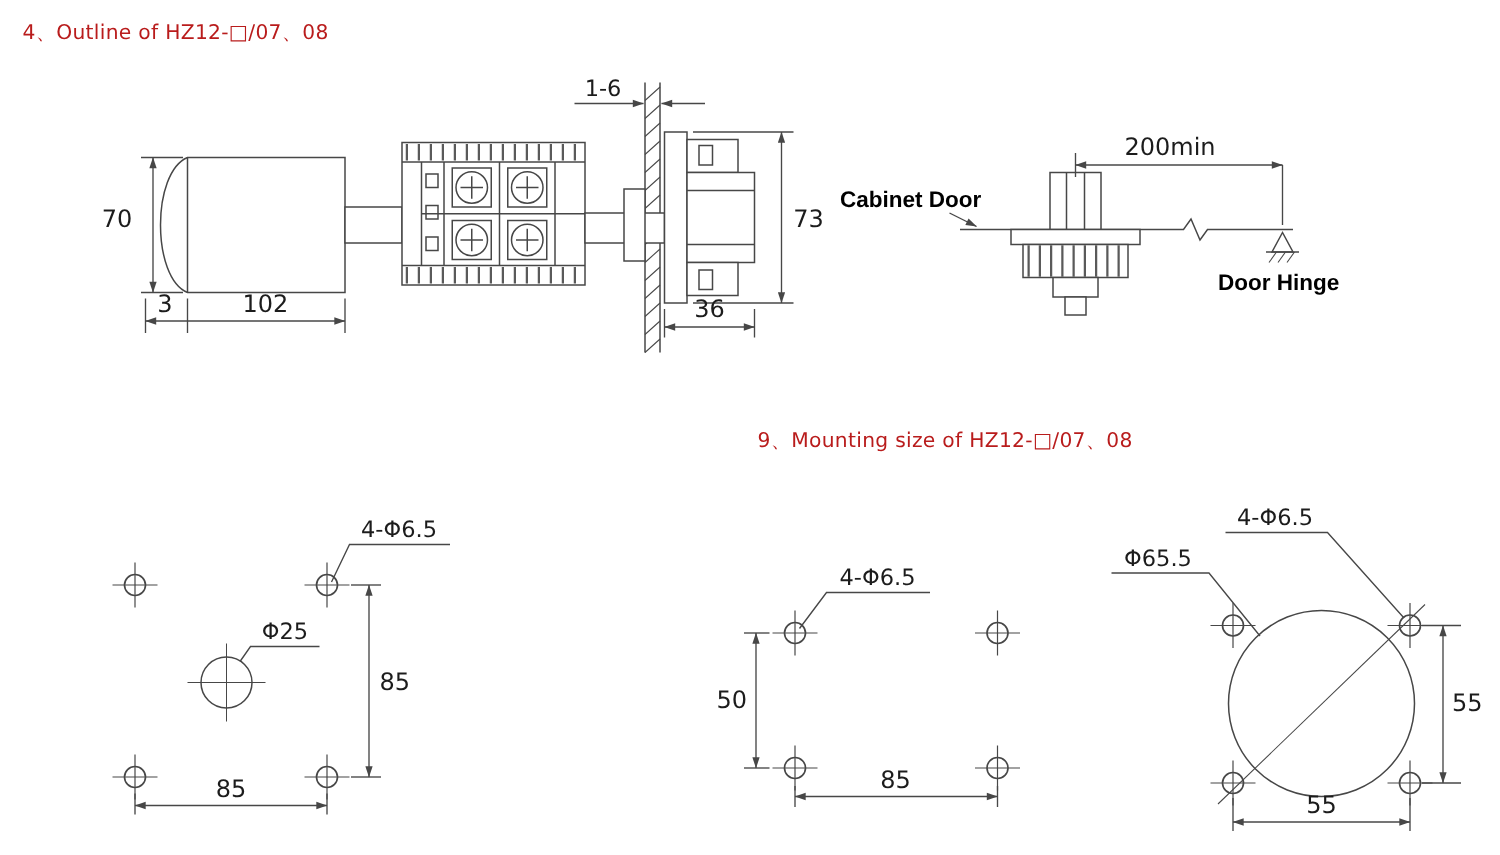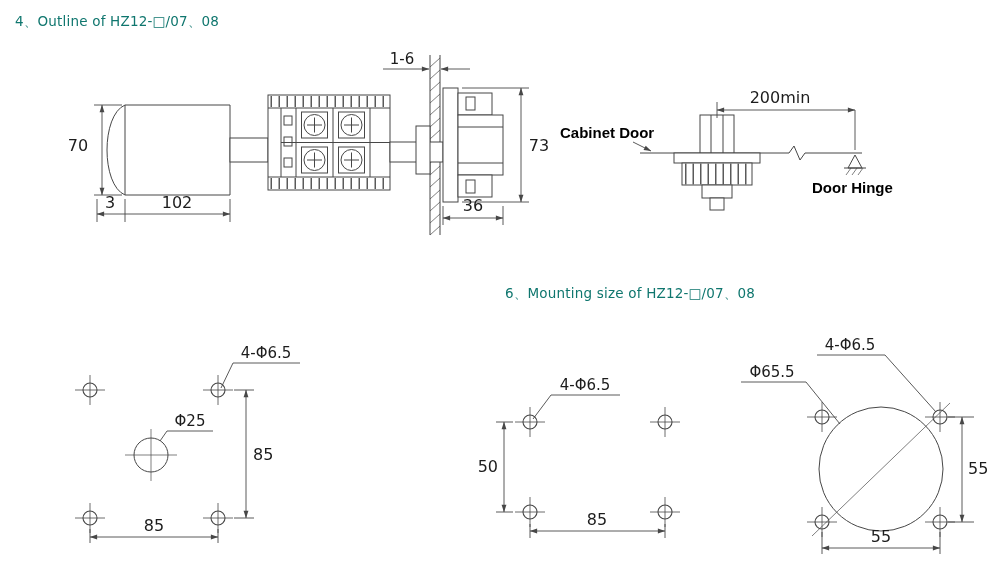--- a/index.html
+++ b/index.html
@@ -5,40 +5,40 @@
   html, body { margin:0; padding:0; background:#ffffff; }
   .screen {
     position:relative; width:1000px; height:570px;
     background:#ffffff; overflow:hidden;
     font-family:"DejaVu Sans", sans-serif;
   }
   .layer { position:absolute; }
   .title {
     position:absolute;
     font:13.5px "DejaVu Sans", sans-serif;
-    color:#0f766e; letter-spacing:0.2px; white-space:pre;text-align:right;
+    color:#b91c1c; letter-spacing:0.2px; white-space:pre;text-align:right;
   }
   
   .ln   { stroke:#474747; stroke-width:1; fill:none; }
   .lnf  { stroke:#474747; stroke-width:1; fill:#ffffff; }
   .dim  { stroke:#474747; stroke-width:0.9; fill:none; }
   .cl   { stroke:#474747; stroke-width:0.7; fill:none; }
   .knurl{ stroke:#5a5a5a; stroke-width:11; stroke-dasharray:1.5 6.5; fill:none; }
   .fins { stroke:#5a5a5a; stroke-width:21; stroke-dasharray:1.5 6; fill:none; }
   text.dimtext { font-family:"DejaVu Sans", sans-serif; font-size:16px; fill:#1c1c1c; }
   text.dimtext-sm { font-size:15px; }
   text.annot { font-family:"Liberation Sans", sans-serif; font-size:15px; font-weight:bold; fill:#000000; }
 </style>
 </head>
 <body>
 
 <div class="screen">
 
   <div class="title" style="left:15px; top:13px;">4、Outline of HZ12-□/07、08</div>
-  <div class="title" style="left:505px; top:285px;">6、Mounting size of HZ12-□/07、08</div>
+  <div class="title" style="left:505px; top:285px;">9、Mounting size of HZ12-□/07、08</div>
 
   <svg class="layer" style="left:0; top:30px;" width="1000" height="235" viewBox="0 0 1000 235">
     <defs>
       <marker id="ar" viewBox="0 0 10 10" refX="9.3" refY="5" markerWidth="9" markerHeight="9" orient="auto-start-reverse">
         <path d="M0.5,2 L9.5,5 L0.5,8 Z" fill="#474747"></path>
       </marker>
       <g id="screwSym">
         <rect x="-13" y="-13" width="26" height="26" stroke="#474747" stroke-width="1" fill="none"></rect>
         <circle r="10.5" stroke="#474747" stroke-width="1" fill="none"></circle>
         <line x1="0" y1="-7.5" x2="0" y2="7.5" stroke="#474747" stroke-width="1"></line>

